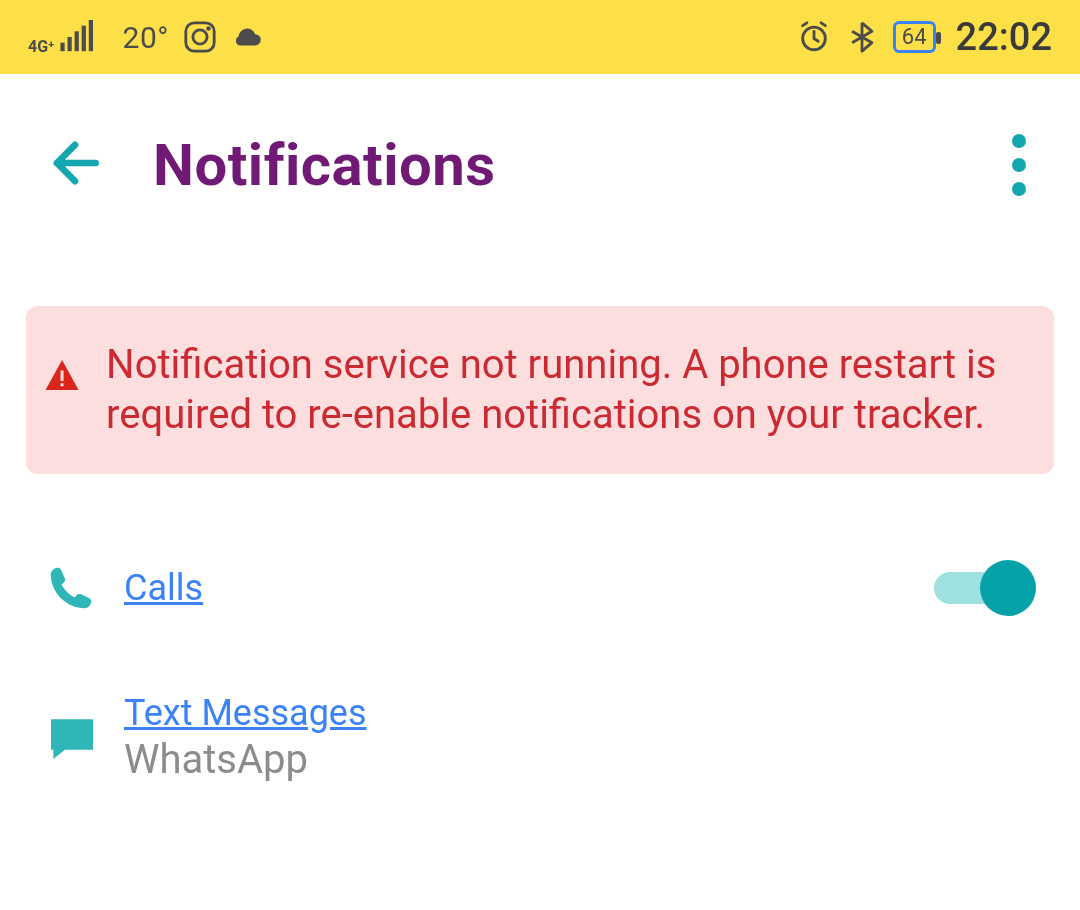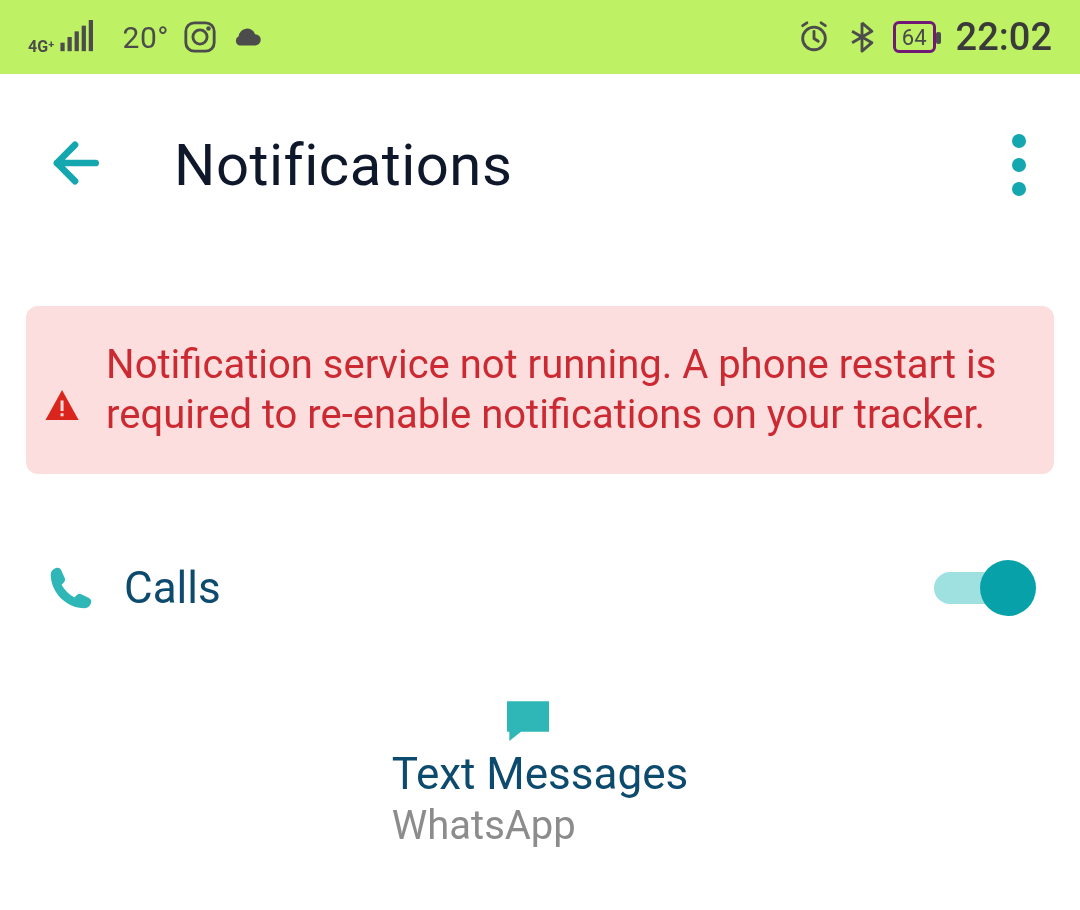--- a/index.html
+++ b/index.html
@@ -1,58 +1,58 @@
 <!DOCTYPE html>
 <html><head>
 <meta charset="utf-8">
 <style>
   * { box-sizing: border-box; margin: 0; padding: 0; }
   html, body { width: 1080px; height: 910px; font-family: -apple-system, "Segoe UI", Roboto, Arial, sans-serif; background: #ffffff; }
   
   .status-bar {
-    width: 100%; height: 74px; background: #bef264;
+    width: 100%; height: 74px; background: #fde047;
     display: flex; align-items: center; justify-content: space-between;
     padding: 0 28px; color: #4a4a4a;
   }
   .status-left, .status-right { display: flex; align-items: center; gap: 14px; }
   .status-text { font-size: 30px; color: #4c4c4c; letter-spacing: 0.5px; margin-left: 16px; }
   .time-text { font-size: 38px; color: #3a3a3a; font-weight: 500; margin-left: 6px; text-align: center;}
   .battery-box {
-    display: inline-flex; align-items: center; border: 3px solid #701a75;
+    display: inline-flex; border: 3px solid #3b82f6;
     border-radius: 6px; padding: 0 6px; height: 32px; font-size: 22px; position: relative;
   }
   .battery-box::after {
     content: ""; position: absolute; right: -8px; top: 8px; width: 5px; height: 12px; background:#4c4c4c; border-radius: 2px;
   }
   svg.status-icon { width: 34px; height: 34px; fill: #4c4c4c; }
   .sig-small { font-size: 16px; line-height: 14px; font-weight: 700; color:#4c4c4c; }
   .sig-wrap { display:flex; align-items:flex-end; gap:4px;}
   
   .app-header {
     display: flex; align-items: center; padding: 50px 44px 40px 44px;
   }
   .back-btn { color: #14a7b0; }
   .title {
-    color: #0f172a; font-size: 58px; font-weight: 400; margin-left: 68px; letter-spacing: 0.5px;
+    color: #701a75; font-size: 58px; font-weight: 700; margin-left: 47px; letter-spacing: 0.5px;
   }
   .overflow { margin-left: auto; display:flex; flex-direction:column; gap:10px; padding:10px; }
   .overflow .dot { width: 14px; height: 14px; border-radius: 50%; background:#14a7b0; }
   
   .alert {
     margin: 60px 26px 0 26px; background: #fcdede; border-radius: 12px;
-    display: flex; align-items: flex-end; padding: 34px 30px 34px 18px; gap: 26px;
+    display: flex; align-items: flex-start; padding: 34px 30px 34px 18px; gap: 26px;
   }
   .alert-text { color: #cc2a33; font-size: 40px; line-height: 1.25; }
   
   .row {
     display: flex; align-items: center; padding: 46px 44px;
   }
   .row .icon-slot { width: 80px; display:flex; justify-content:flex-start; }
   .row-body { display:flex; flex-direction:column; }
-  .row-title { font-size: 44px; color: #0c4a6e; }
+  .row-title { font-size: 36px; color: #3b82f6; text-decoration: underline; }
   .row-sub   { font-size: 40px; color: #8c8c8c; margin-top: 2px; }
   .toggle {
     margin-left: auto; width: 102px; height: 56px; position: relative;
   }
   .toggle-track {
     position:absolute; left:0; top:12px; width:90px; height:32px; border-radius:16px; background:#9fe0e0;
   }
   .toggle-knob {
     position:absolute; right:0; top:0; width:56px; height:56px; border-radius:50%; background:#07a2a9;
   }
@@ -132,21 +132,21 @@
   </div>
   <div class="row-body">
     <div class="row-title">Calls</div>
   </div>
   <div class="toggle">
     <div class="toggle-track"></div>
     <div class="toggle-knob"></div>
   </div>
 </div>
 
-<div class="row" style="padding-top:30px;flex-direction:column;">
+<div class="row" style="padding-top:30px;">
   <div class="icon-slot">
     <svg width="56" height="56" viewBox="0 0 24 24">
       <path d="M3 4h18v13H9l-5 4V17H3z" fill="#2fb6b6"></path>
     </svg>
   </div>
   <div class="row-body">
     <div class="row-title">Text Messages</div>
     <div class="row-sub">WhatsApp</div>
   </div>
 </div>

